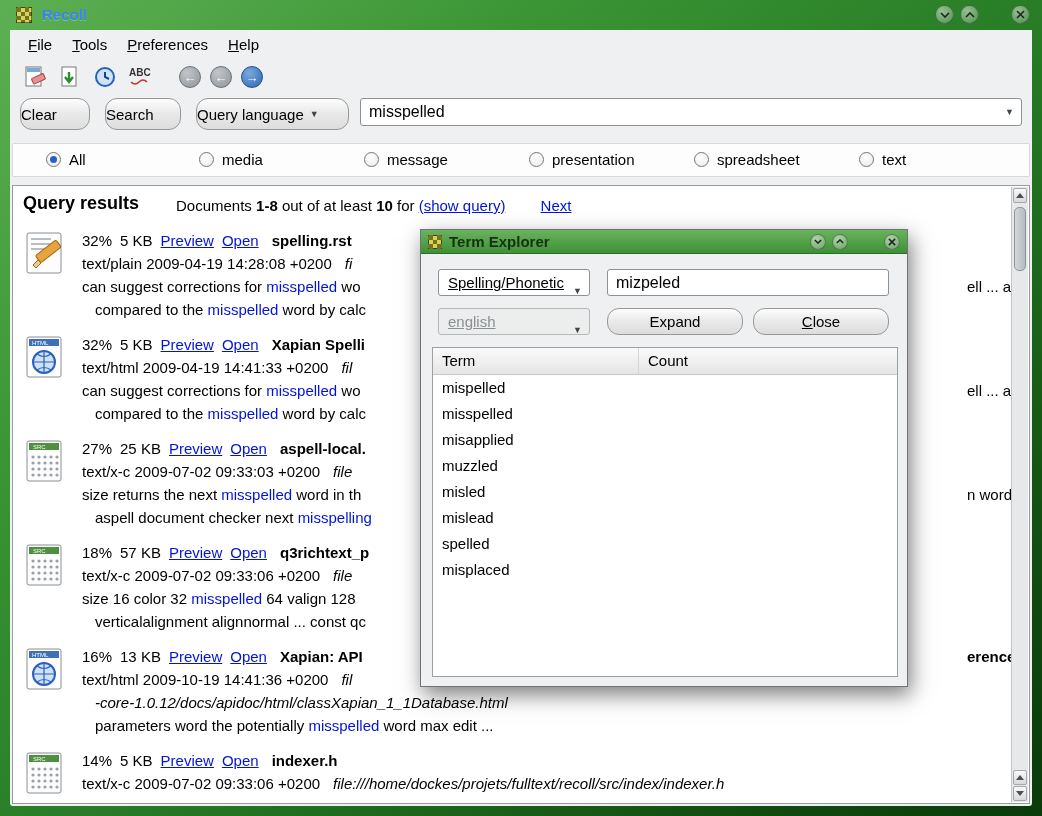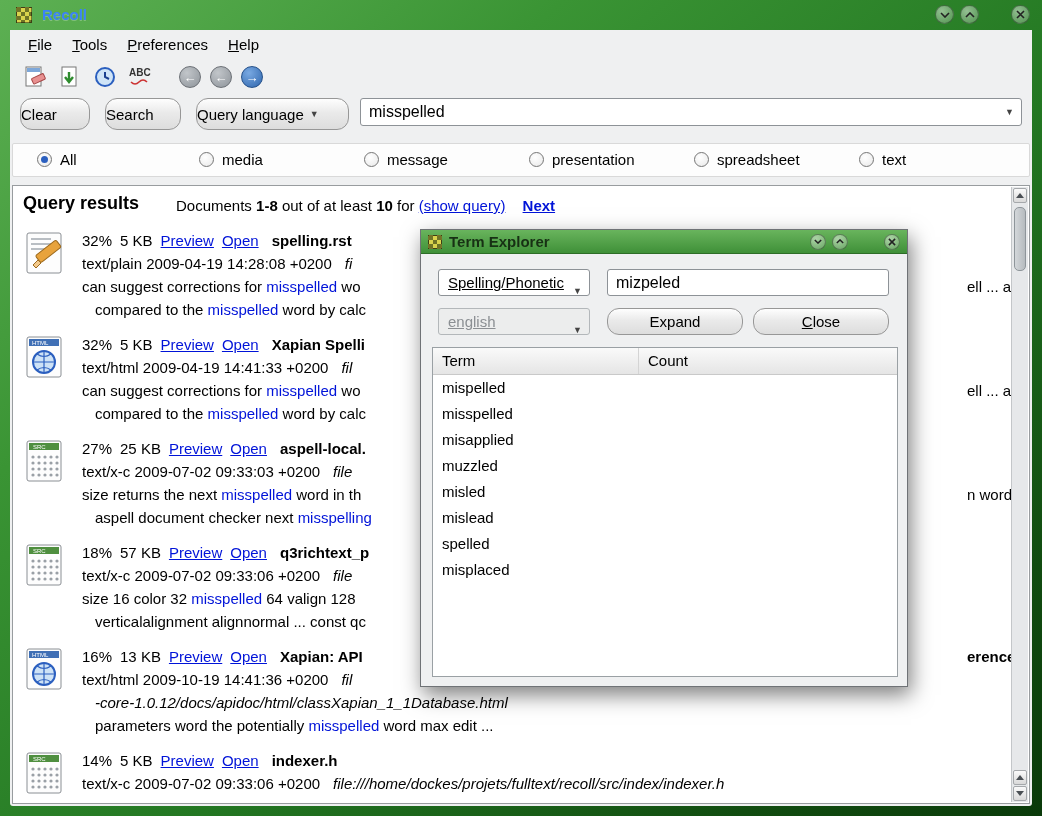--- a/index.html
+++ b/index.html
@@ -39,21 +39,21 @@
   
   .filterrow { position:absolute; left:2px; top:113px; width:1018px; height:34px; background:#fdfdfd; border:1px solid #d9d9d9; border-radius:2px; }
   .filter-item { position:absolute; top:7px; display:flex; align-items:center; gap:8px; cursor:default; }
   .radio { width:15px; height:15px; border-radius:50%; border:1px solid #767676; background:radial-gradient(circle at 40% 35%, #ffffff, #e8e8e8); position:relative; }
   .radio.checked::after { content:""; position:absolute; left:3px; top:3px; width:7px; height:7px; border-radius:50%; background:#2b5fbf; }
   
   .results-area { position:absolute; left:2px; top:155px; width:1018px; height:619px; background:#fff; border:1px solid #989c9f; overflow:hidden; }
   .results-title { position:absolute; left:10px; top:7px; font-size:18px; font-weight:bold; }
   .results-summary { position:absolute; left:163px; top:11px; }
   a.rlink { color:#0013d8; text-decoration:underline; cursor:pointer; }
-  .next { font-weight:bold; margin-left:1px;padding-left:12px; }
+  .next { font-weight:normal; margin-left:19px;padding-left:12px; }
   .results-list { position:absolute; left:0; top:0; right:0; bottom:0; }
   .result-row { position:absolute; left:8px; right:24px; height:100px; display:flex; }
   .ricon { width:48px; flex:0 0 48px; padding-top:2px; }
   .rbody { flex:1; margin-left:13px; position:relative; }
   .rline { height:23px; line-height:23px; white-space:nowrap; }
   .rline.indent { padding-left:13px; }
   .rpct,.rsize { margin-right:8px; }
   a.rlink.mr { margin-right:8px; }
   .rtitle { font-weight:bold; margin-left:5px; }
   .rpath { font-style:italic; margin-left:13px; }
@@ -163,21 +163,21 @@
   <div class="btn" id="btn-qlang">
       <span>Query language</span>
       <span class="dd">▼</span>
     </div>
   <div class="combo-wrap">
     <input type="text" value="misspelled" style="">
     <span class="combo-arrow">▼</span>
   </div>
 
   <div class="filterrow">
-      <span class="filter-item" style="left: 24px; text-align: right;">
+      <span class="filter-item" style="left: 33px; text-align: right;">
         <span class="radio checked"></span>
         <span>All</span>
       </span>
       <span class="filter-item" style="left: 186px;">
         <span class="radio"></span>
         <span>media</span>
       </span>
       <span class="filter-item" style="left: 351px;">
         <span class="radio"></span>
         <span>message</span>

